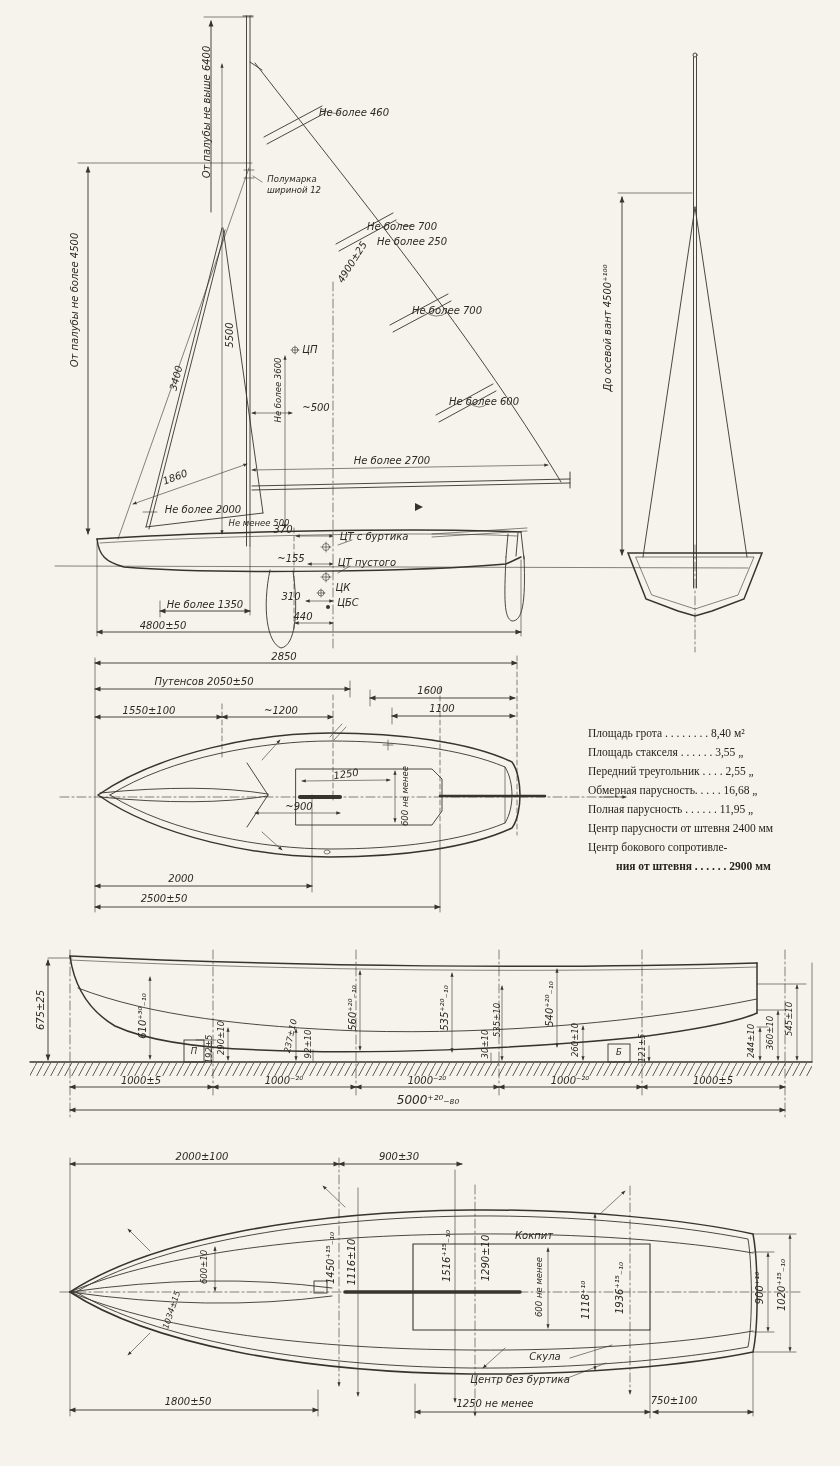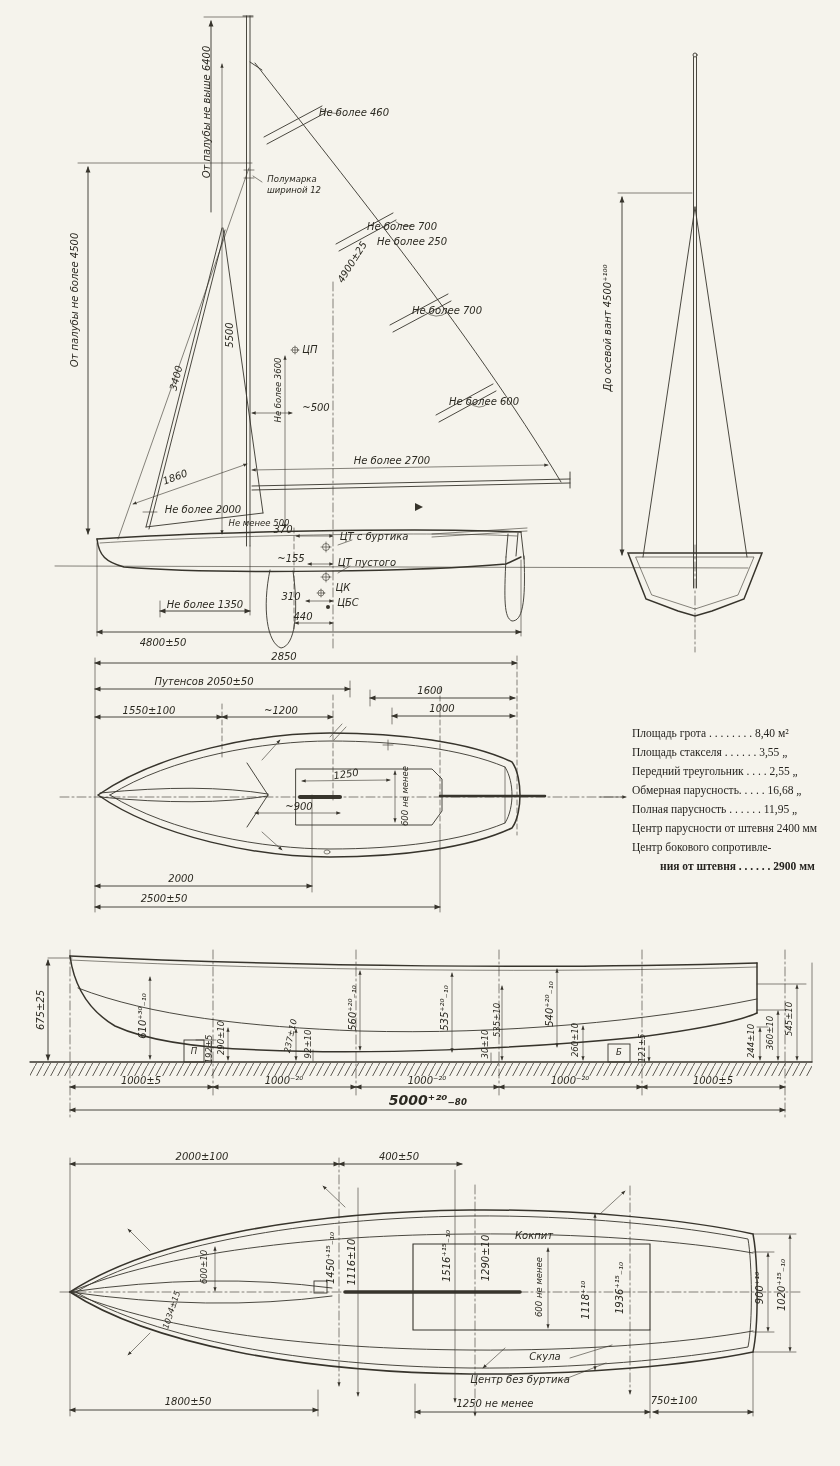--- a/index.html
+++ b/index.html
@@ -9,24 +9,24 @@
   .ln{stroke:#37342c;stroke-width:.9;fill:none;stroke-linecap:round;}
   .b{stroke-width:1.5;}
   .t{stroke-width:.6;}
   .dd{stroke-dasharray:9 3 2 3;}
   .da{stroke-dasharray:5 3;}
   .fillink{fill:#37342c;stroke:none;}
   .lb{position:absolute;font:italic 10px/1.1 "DejaVu Sans",sans-serif;color:#2b2921;
       white-space:nowrap;transform:translate(-50%,-50%);}
   .r90{transform:translate(-50%,-50%) rotate(-90deg);}
   .f9{font-size:8.5px;}
-  .f11{font-size:14px;font-weight:bold;}
+  .f11{font-size:12px;}
   #specs{position:absolute;left:588px;top:724px;width:252px;
          font:11.5px/19px "Liberation Serif","DejaVu Serif",serif;color:#262420;}
-  #specs .srow{white-space:nowrap;margin-left:44px;}
+  #specs .srow{white-space:nowrap;}
   #specs .ind{padding-left:28px;font-weight:bold;}
   #caption{position:absolute;left:0;top:1432px;width:840px;text-align:center;
            font:bold 12.5px "Liberation Serif","DejaVu Serif",serif;color:#222019;letter-spacing:.3px;}
 </style>
 </head>
 <body>
 
 <div id="stage">
 
 <svg width="840" height="1466" viewBox="0 0 840 1466">
@@ -234,30 +234,30 @@
 <div class="lb f9" style="left:259px;top:524px">Не менее 500</div>
 <div class="lb" style="left:283px;top:529px">370</div>
 <div class="lb" style="left:374px;top:536px">ЦТ с буртика</div>
 <div class="lb" style="left:291px;top:558px">~155</div>
 <div class="lb" style="left:367px;top:562px">ЦТ пустого</div>
 <div class="lb" style="left:343px;top:587px">ЦК</div>
 <div class="lb" style="left:348px;top:602px">ЦБС</div>
 <div class="lb" style="left:291px;top:596px">310</div>
 <div class="lb" style="left:303px;top:616px">440</div>
 <div class="lb" style="left:205px;top:604px">Не более 1350</div>
-<div class="lb" style="left:163px;top:642px">4800±50</div>
+<div class="lb" style="left:163px;top:625px">4800±50</div>
 
 <div class="lb r90" style="left:607px;top:328px">До осевой вант 4500⁺¹⁰⁰</div>
 
 <div class="lb" style="left:284px;top:656px">2850</div>
 <div class="lb" style="left:204px;top:681px">Путенсов 2050±50</div>
 <div class="lb" style="left:149px;top:710px">1550±100</div>
 <div class="lb" style="left:281px;top:710px">~1200</div>
 <div class="lb" style="left:430px;top:690px">1600</div>
-<div class="lb" style="left:442px;top:708px">1000</div>
+<div class="lb" style="left:442px;top:708px">1100</div>
 <div class="lb" style="left:346px;top:774px;transform:translate(-50%,-50%) rotate(-8deg)">1250</div>
 <div class="lb r90 f9" style="left:406px;top:796px">600 не менее</div>
 <div class="lb" style="left:299px;top:806px">~900</div>
 <div class="lb" style="left:181px;top:878px">2000</div>
 <div class="lb" style="left:164px;top:898px">2500±50</div>
 
 <div class="lb r90" style="left:40px;top:1010px">675±25</div>
 <div class="lb r90" style="left:142px;top:1016px">610⁺³⁰₋₁₀</div>
 <div class="lb r90 f9" style="left:210px;top:1049px">192±5</div>
 <div class="lb r90 f9" style="left:222px;top:1038px">290±10</div>
@@ -276,21 +276,21 @@
 <div class="lb" style="left:141px;top:1080px">1000±5</div>
 <div class="lb" style="left:284px;top:1080px">1000⁻²⁰</div>
 <div class="lb" style="left:427px;top:1080px">1000⁻²⁰</div>
 <div class="lb" style="left:570px;top:1080px">1000⁻²⁰</div>
 <div class="lb" style="left:713px;top:1080px">1000±5</div>
 <div class="lb f11" style="left:428px;top:1101px">5000⁺²⁰₋₈₀</div>
 <div class="lb f9" style="left:194px;top:1052px">П</div>
 <div class="lb f9" style="left:619px;top:1053px">Б</div>
 
 <div class="lb" style="left:202px;top:1156px">2000±100</div>
-<div class="lb" style="left:399px;top:1156px">400±50</div>
+<div class="lb" style="left:399px;top:1156px">900±30</div>
 <div class="lb r90" style="left:330px;top:1258px">1450⁺¹⁵₋₁₀</div>
 <div class="lb r90" style="left:351px;top:1262px">1116±10</div>
 <div class="lb r90" style="left:446px;top:1256px">1516⁺¹⁵₋₁₀</div>
 <div class="lb r90" style="left:485px;top:1258px">1290±10</div>
 <div class="lb" style="left:534px;top:1235px">Кокпит</div>
 <div class="lb r90 f9" style="left:540px;top:1287px">600 не менее</div>
 <div class="lb r90" style="left:585px;top:1300px">1118⁺¹⁰</div>
 <div class="lb r90" style="left:619px;top:1288px">1936⁺¹⁵₋₁₀</div>
 <div class="lb r90" style="left:759px;top:1288px">900⁺¹⁰</div>
 <div class="lb r90" style="left:781px;top:1285px">1020⁺¹⁵₋₁₀</div>

